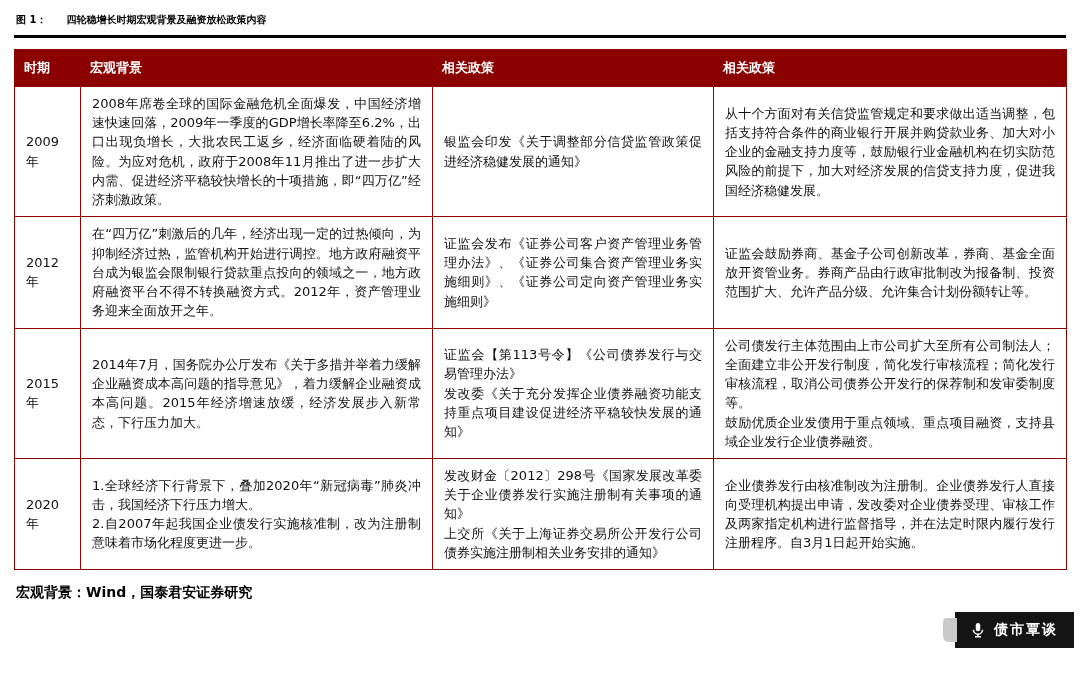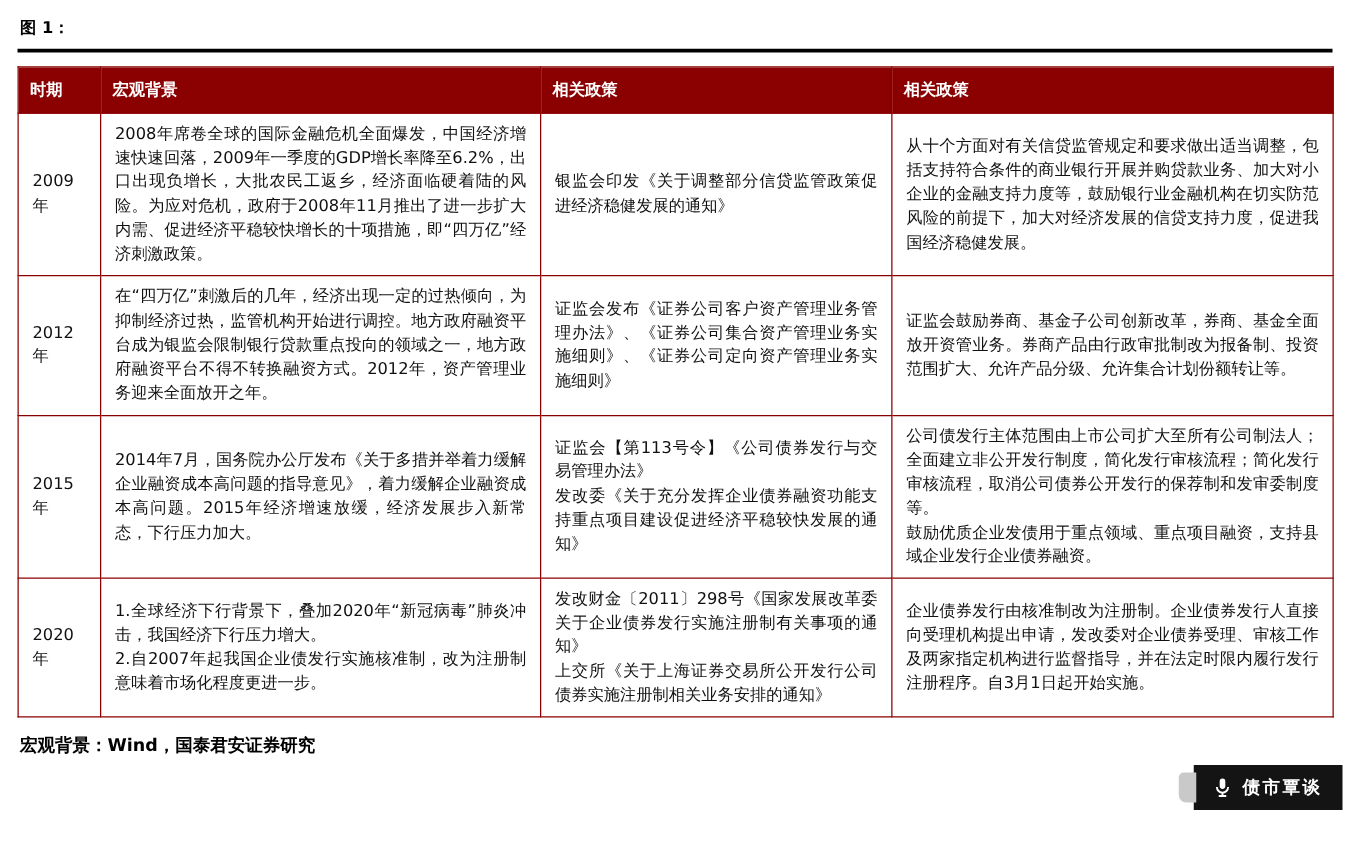--- a/index.html
+++ b/index.html
@@ -10,21 +10,21 @@
     font-family: "DejaVu Sans", "Liberation Sans", sans-serif;
     position: relative;
     overflow: hidden;
   }
   .page { padding: 9px 14px 0 14px; }
 
   .title-bar {
     display: flex;
     align-items: flex-start;
     gap: 20px;
-    font-size: 13px;
+    font-size: 10px;
     font-weight: bold;
     padding: 4px 2px 8px 2px;
     border-bottom: 3px solid #000000;
   }
 
   table.policy-table {
     width: 100%;
     border-collapse: collapse;
     table-layout: fixed;
     margin-top: 11px;
@@ -88,20 +88,21 @@
   }
   .mic-icon { display: inline-flex; }
 </style>
 </head>
 <body>
 
 <div class="page">
 
   <div class="title-bar">
     <span>图 1：</span>
+    <span>四轮稳增长时期宏观背景及融资放松政策内容</span>
   </div>
 
   <table class="policy-table">
     <colgroup>
       <col style="width:66px">
       <col style="width:352px">
       <col style="width:281px">
       <col style="width:353px">
     </colgroup>
     <thead>
@@ -130,21 +131,21 @@
         <td>2014年7月，国务院办公厅发布《关于多措并举着力缓解企业融资成本高问题的指导意见》，着力缓解企业融资成本高问题。2015年经济增速放缓，经济发展步入新常态，下行压力加大。</td>
         <td>证监会【第113号令】《公司债券发行与交易管理办法》
 发改委《关于充分发挥企业债券融资功能支持重点项目建设促进经济平稳较快发展的通知》</td>
         <td>公司债发行主体范围由上市公司扩大至所有公司制法人；全面建立非公开发行制度，简化发行审核流程；简化发行审核流程，取消公司债券公开发行的保荐制和发审委制度等。
 鼓励优质企业发债用于重点领域、重点项目融资，支持县域企业发行企业债券融资。</td>
       </tr>
       <tr>
         <td class="period">2020年</td>
         <td>1.全球经济下行背景下，叠加2020年“新冠病毒”肺炎冲击，我国经济下行压力增大。
 2.自2007年起我国企业债发行实施核准制，改为注册制意味着市场化程度更进一步。</td>
-        <td>发改财金〔2011〕298号《国家发展改革委关于企业债券发行实施注册制有关事项的通知》
+        <td>发改财金〔2012〕298号《国家发展改革委关于企业债券发行实施注册制有关事项的通知》
 上交所《关于上海证券交易所公开发行公司债券实施注册制相关业务安排的通知》</td>
         <td>企业债券发行由核准制改为注册制。企业债券发行人直接向受理机构提出申请，发改委对企业债券受理、审核工作及两家指定机构进行监督指导，并在法定时限内履行发行注册程序。自3月1日起开始实施。</td>
       </tr>
     </tbody>
   </table>
 
   <div class="footer-source">宏观背景：Wind，国泰君安证券研究</div>
 
 </div>
 

